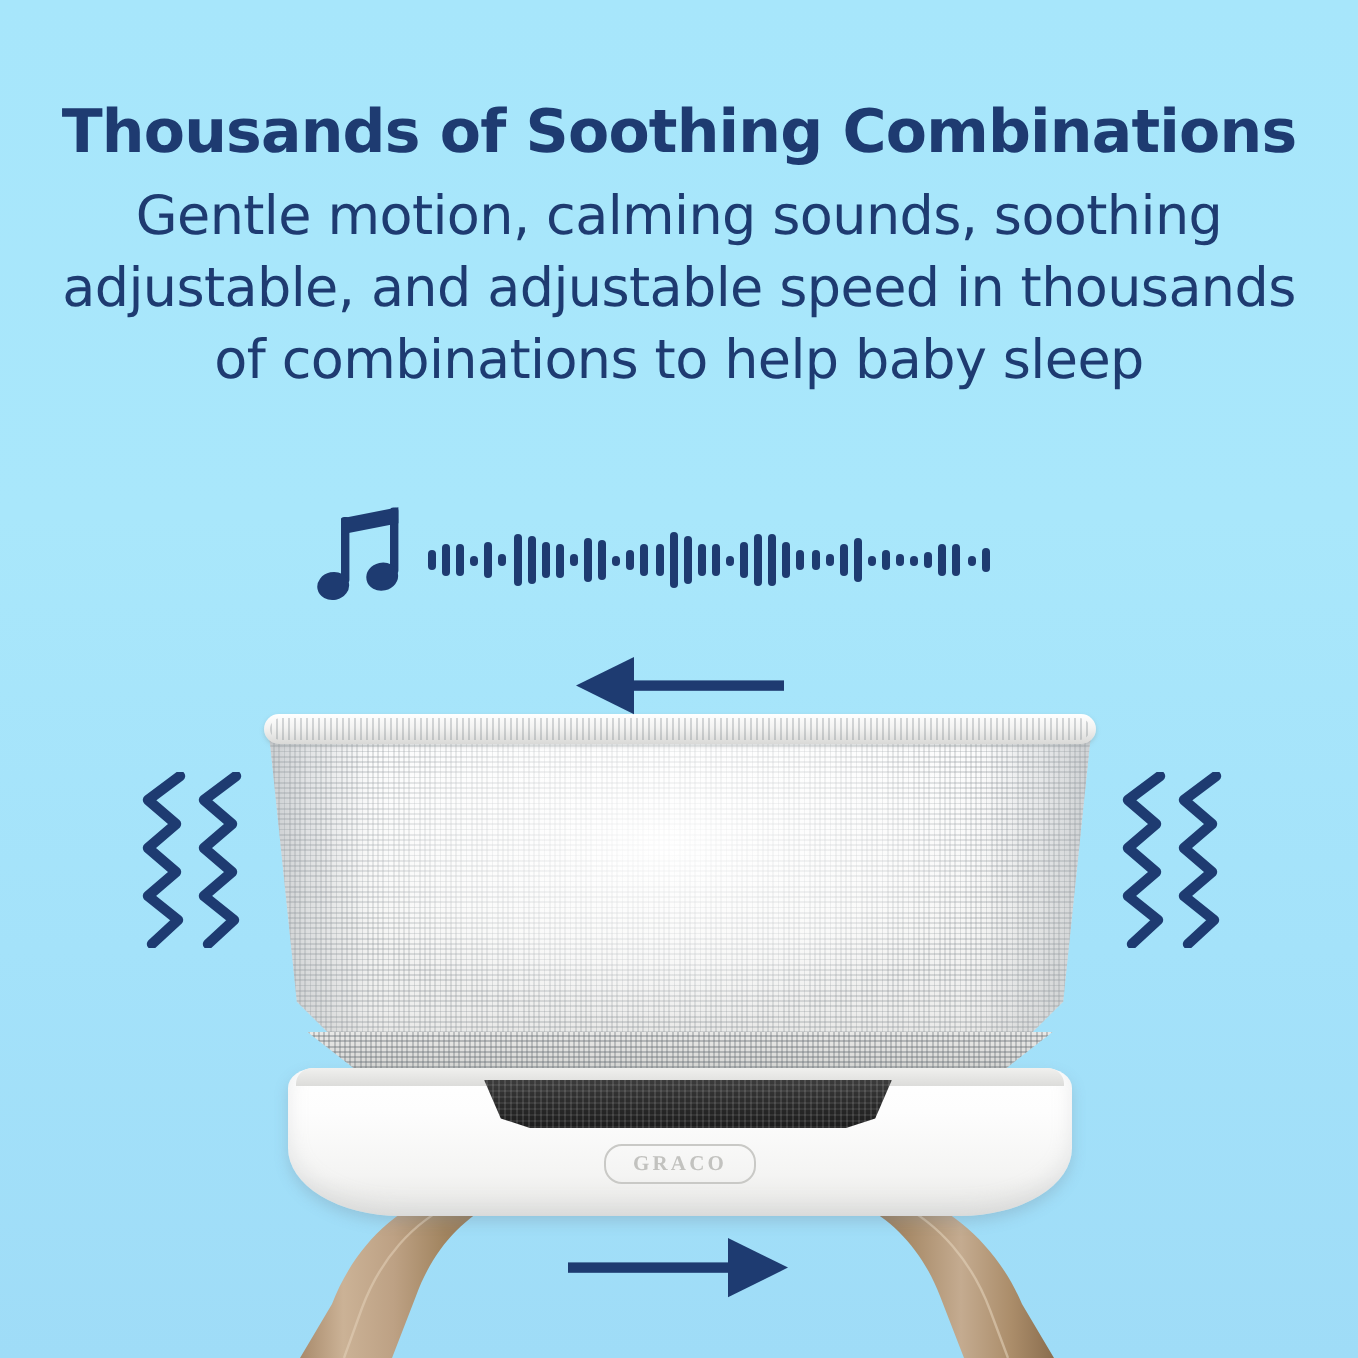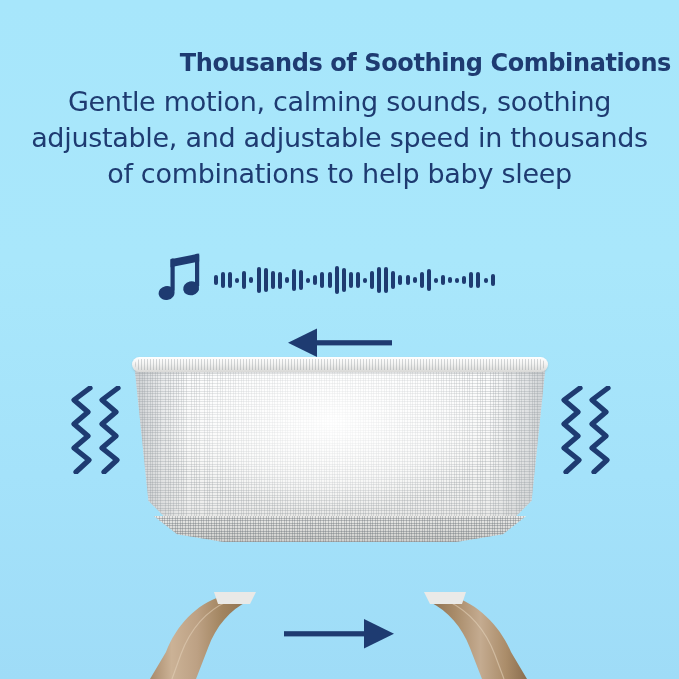--- a/index.html
+++ b/index.html
@@ -22,28 +22,27 @@
     position: absolute;
     left: 0;
     top: 50px;
     width: 679px;
     text-align: center;
     z-index: 40;
   }
   #title {
     font-family: "DejaVu Sans", sans-serif;
     font-weight: 700;
-    font-size: 24px;
+    font-size: 30px;
     letter-spacing: -0.4px;
     color: #1e3b71;
     line-height: 1.1;
     margin: 0;
     padding: 0 8px;
     white-space: nowrap;
-    text-align: right;
   }
   #subtitle {
     font-family: "DejaVu Sans", sans-serif;
     font-weight: 400;
     font-size: 27px;
     color: #1e3b71;
     line-height: 1.33;
     margin: 8px auto 0;
     max-width: 620px;
     letter-spacing: -0.3px;
@@ -405,15 +404,22 @@
       <div class="basket-body" data-interactable="false"></div>
       <div class="mesh-overlay" data-interactable="false"></div>
       <div class="mesh-shade" data-interactable="false"></div>
       <div class="basket-band-bottom" data-interactable="false"></div>
       <div class="basket-band-bottom-mesh" data-interactable="false"></div>
       <div class="basket-rim-top" data-interactable="false">
         <div class="basket-rim-top-mesh" data-interactable="false"></div>
       </div>
     </div>
 
+    <div id="bassinet-base" data-interactable="false">
+      <div class="base-shell" data-interactable="false"></div>
+      <div class="base-top-lip" data-interactable="false"></div>
+      <div class="base-vent" data-interactable="false"></div>
+      <div class="base-vent-mesh" data-interactable="false"></div>
+      <div id="graco-logo" data-interactable="false">GRACO</div>
+    </div>
 
   </div>
 </div>
 
 </body></html>

